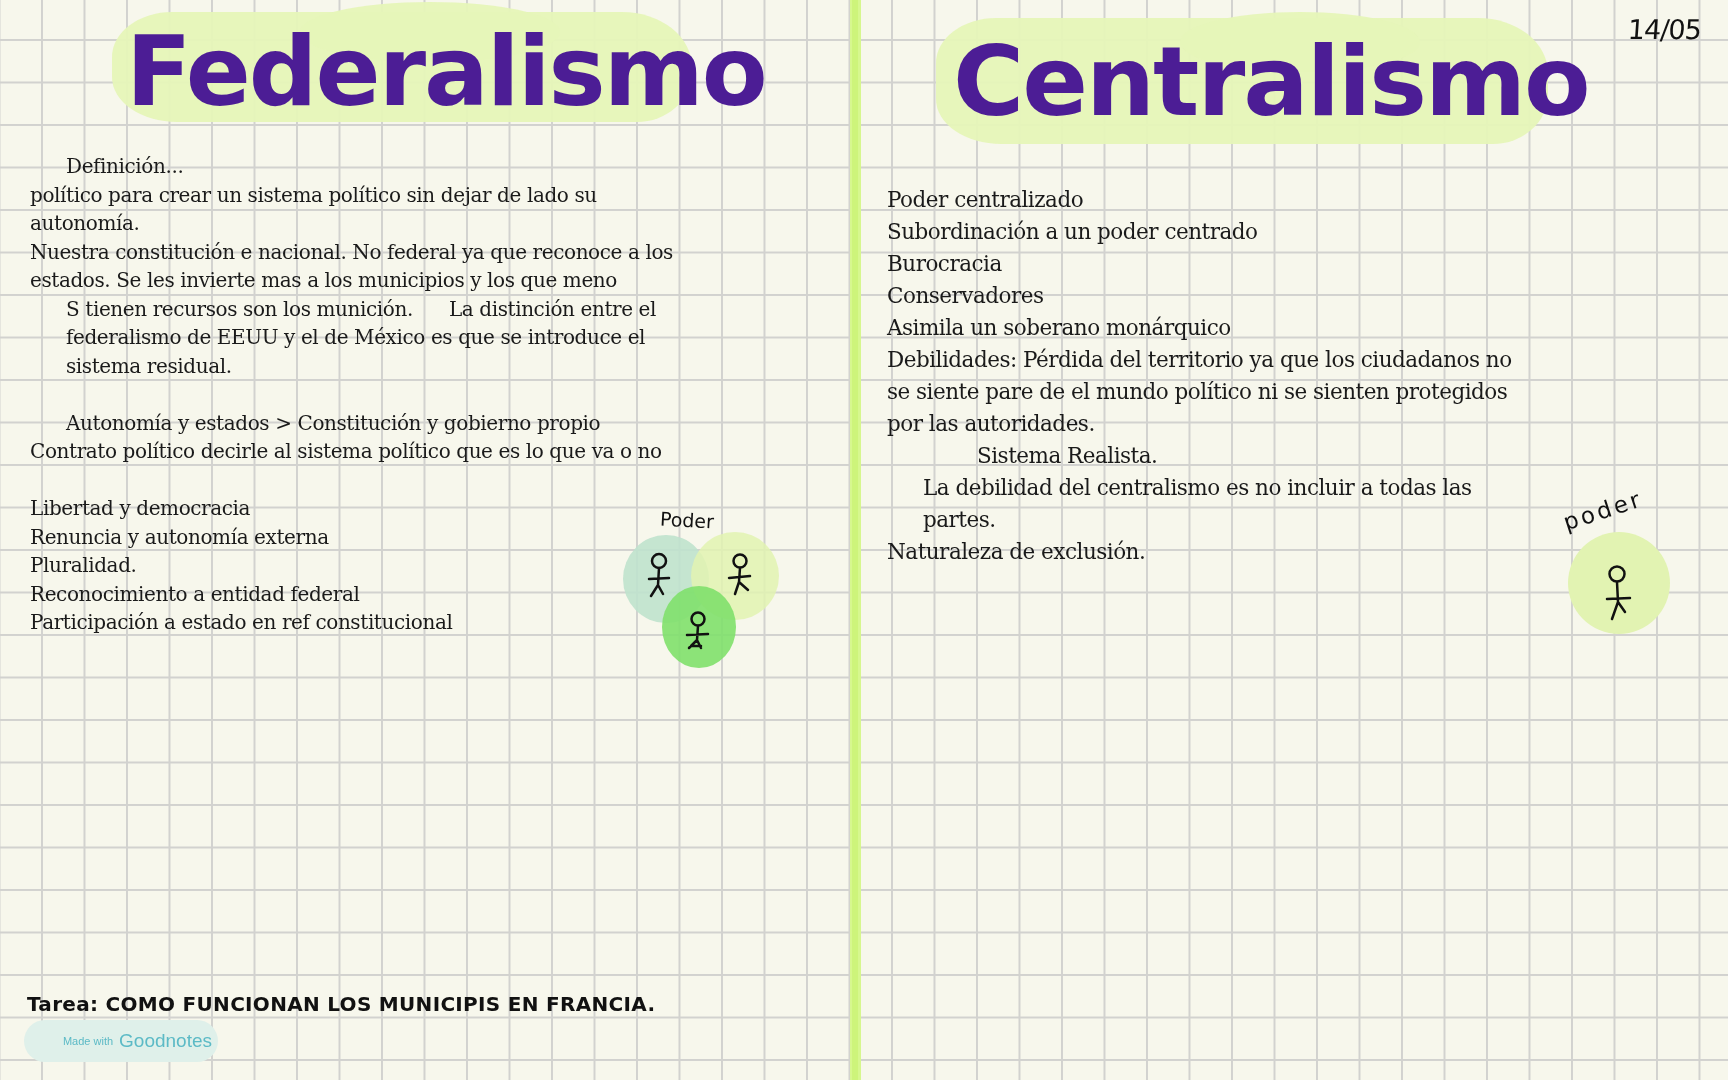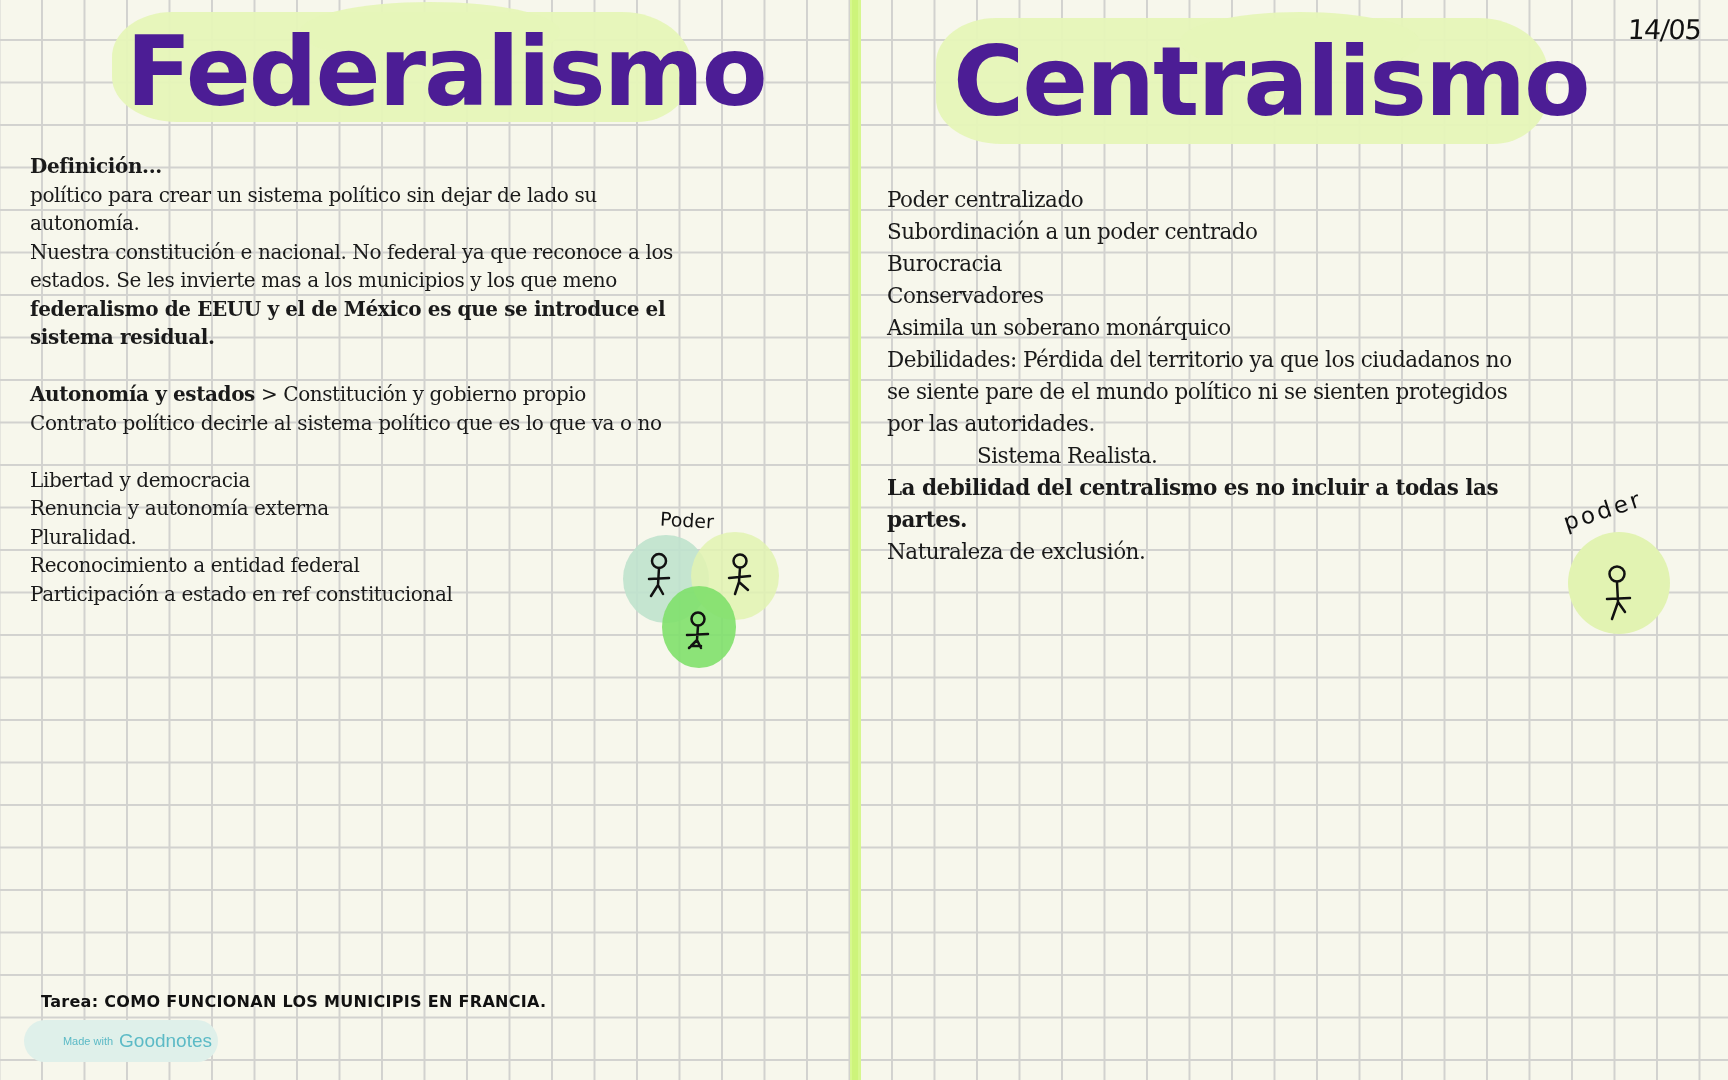--- a/index.html
+++ b/index.html
@@ -36,31 +36,31 @@
   .date {
     position: absolute; left: 1628px; top: 14px;
     font-family: "DejaVu Sans", sans-serif; font-size: 27px; color: #111;
     letter-spacing: -1px; transform: skewX(-4deg);
   }
   .text-block { position: absolute; white-space: nowrap; }
   .left-block { left: 30px; top: 152px; font-size: 20px; line-height: 28.5px; letter-spacing: -0.4px; }
   .right-block { left: 887px; top: 184px; font-size: 21.5px; line-height: 32px; letter-spacing: -0.5px; }
   .line { display: block; height: 28.5px; }
   .right-block .line { height: 32px; }
-  .b { font-weight: bold; }
+  .b { font-weight: normal; margin-left: 36px; }
   .indent { padding-left: 90px; }
   .spacer { display: block; height: 28.5px; }
   .circle { position: absolute; border-radius: 50%; }
   .hand {
     position: absolute; font-family: "DejaVu Sans", sans-serif; color: #111; white-space: nowrap;
   }
   .stick { position: absolute; }
   .tarea {
-    position: absolute; left: 41px; top: 992px;
-    font-family: "DejaVu Sans", sans-serif; font-weight: bold; font-size: 16px;
+    position: absolute; left: 27px; top: 992px;
+    font-family: "DejaVu Sans", sans-serif; font-weight: bold; font-size: 20px;
     letter-spacing: 0.3px; color: #111; white-space: nowrap;
   }
   .badge {
     position: absolute; left: 24px; top: 1020px; width: 194px; height: 42px;
     background: #dff0ea; border-radius: 21px;
     display: flex; align-items: center; justify-content: center; gap: 6px;
     font-family: "Liberation Sans", sans-serif; color: #5cbac6;
   }
   .badge .small { font-size: 11px; margin-left: 33px; }
   .badge .big { font-size: 19px; }
@@ -79,20 +79,21 @@
 <h1 class="title" style="left:953px; top:33px; font-size:97px;">Centralismo</h1>
 
 <div class="date">14/05</div>
 
 <div class="text-block left-block">
   <span class="line b">Definición...</span>
   <span class="line">político para crear un sistema político sin dejar de lado su</span>
   <span class="line">autonomía.</span>
   <span class="line">Nuestra constitución e nacional. No federal ya que reconoce a los</span>
   <span class="line">estados. Se les invierte mas a los municipios y los que meno</span>
+  <span class="line"><span class="b">S</span><span> tienen recursos son los munición.</span><span class="b">La distinción entre el</span></span>
   <span class="line b">federalismo de EEUU y el de México es que se introduce el</span>
   <span class="line b">sistema residual.</span>
   <span class="spacer"></span>
   <span class="line"><span class="b">Autonomía y estados</span><span> &gt; Constitución y gobierno propio</span></span>
   <span class="line">Contrato político decirle al sistema político que es lo que va o no</span>
   <span class="spacer"></span>
   <span class="line">Libertad y democracia</span>
   <span class="line">Renuncia y autonomía externa</span>
   <span class="line">Pluralidad.</span>
   <span class="line">Reconocimiento a entidad federal</span>

